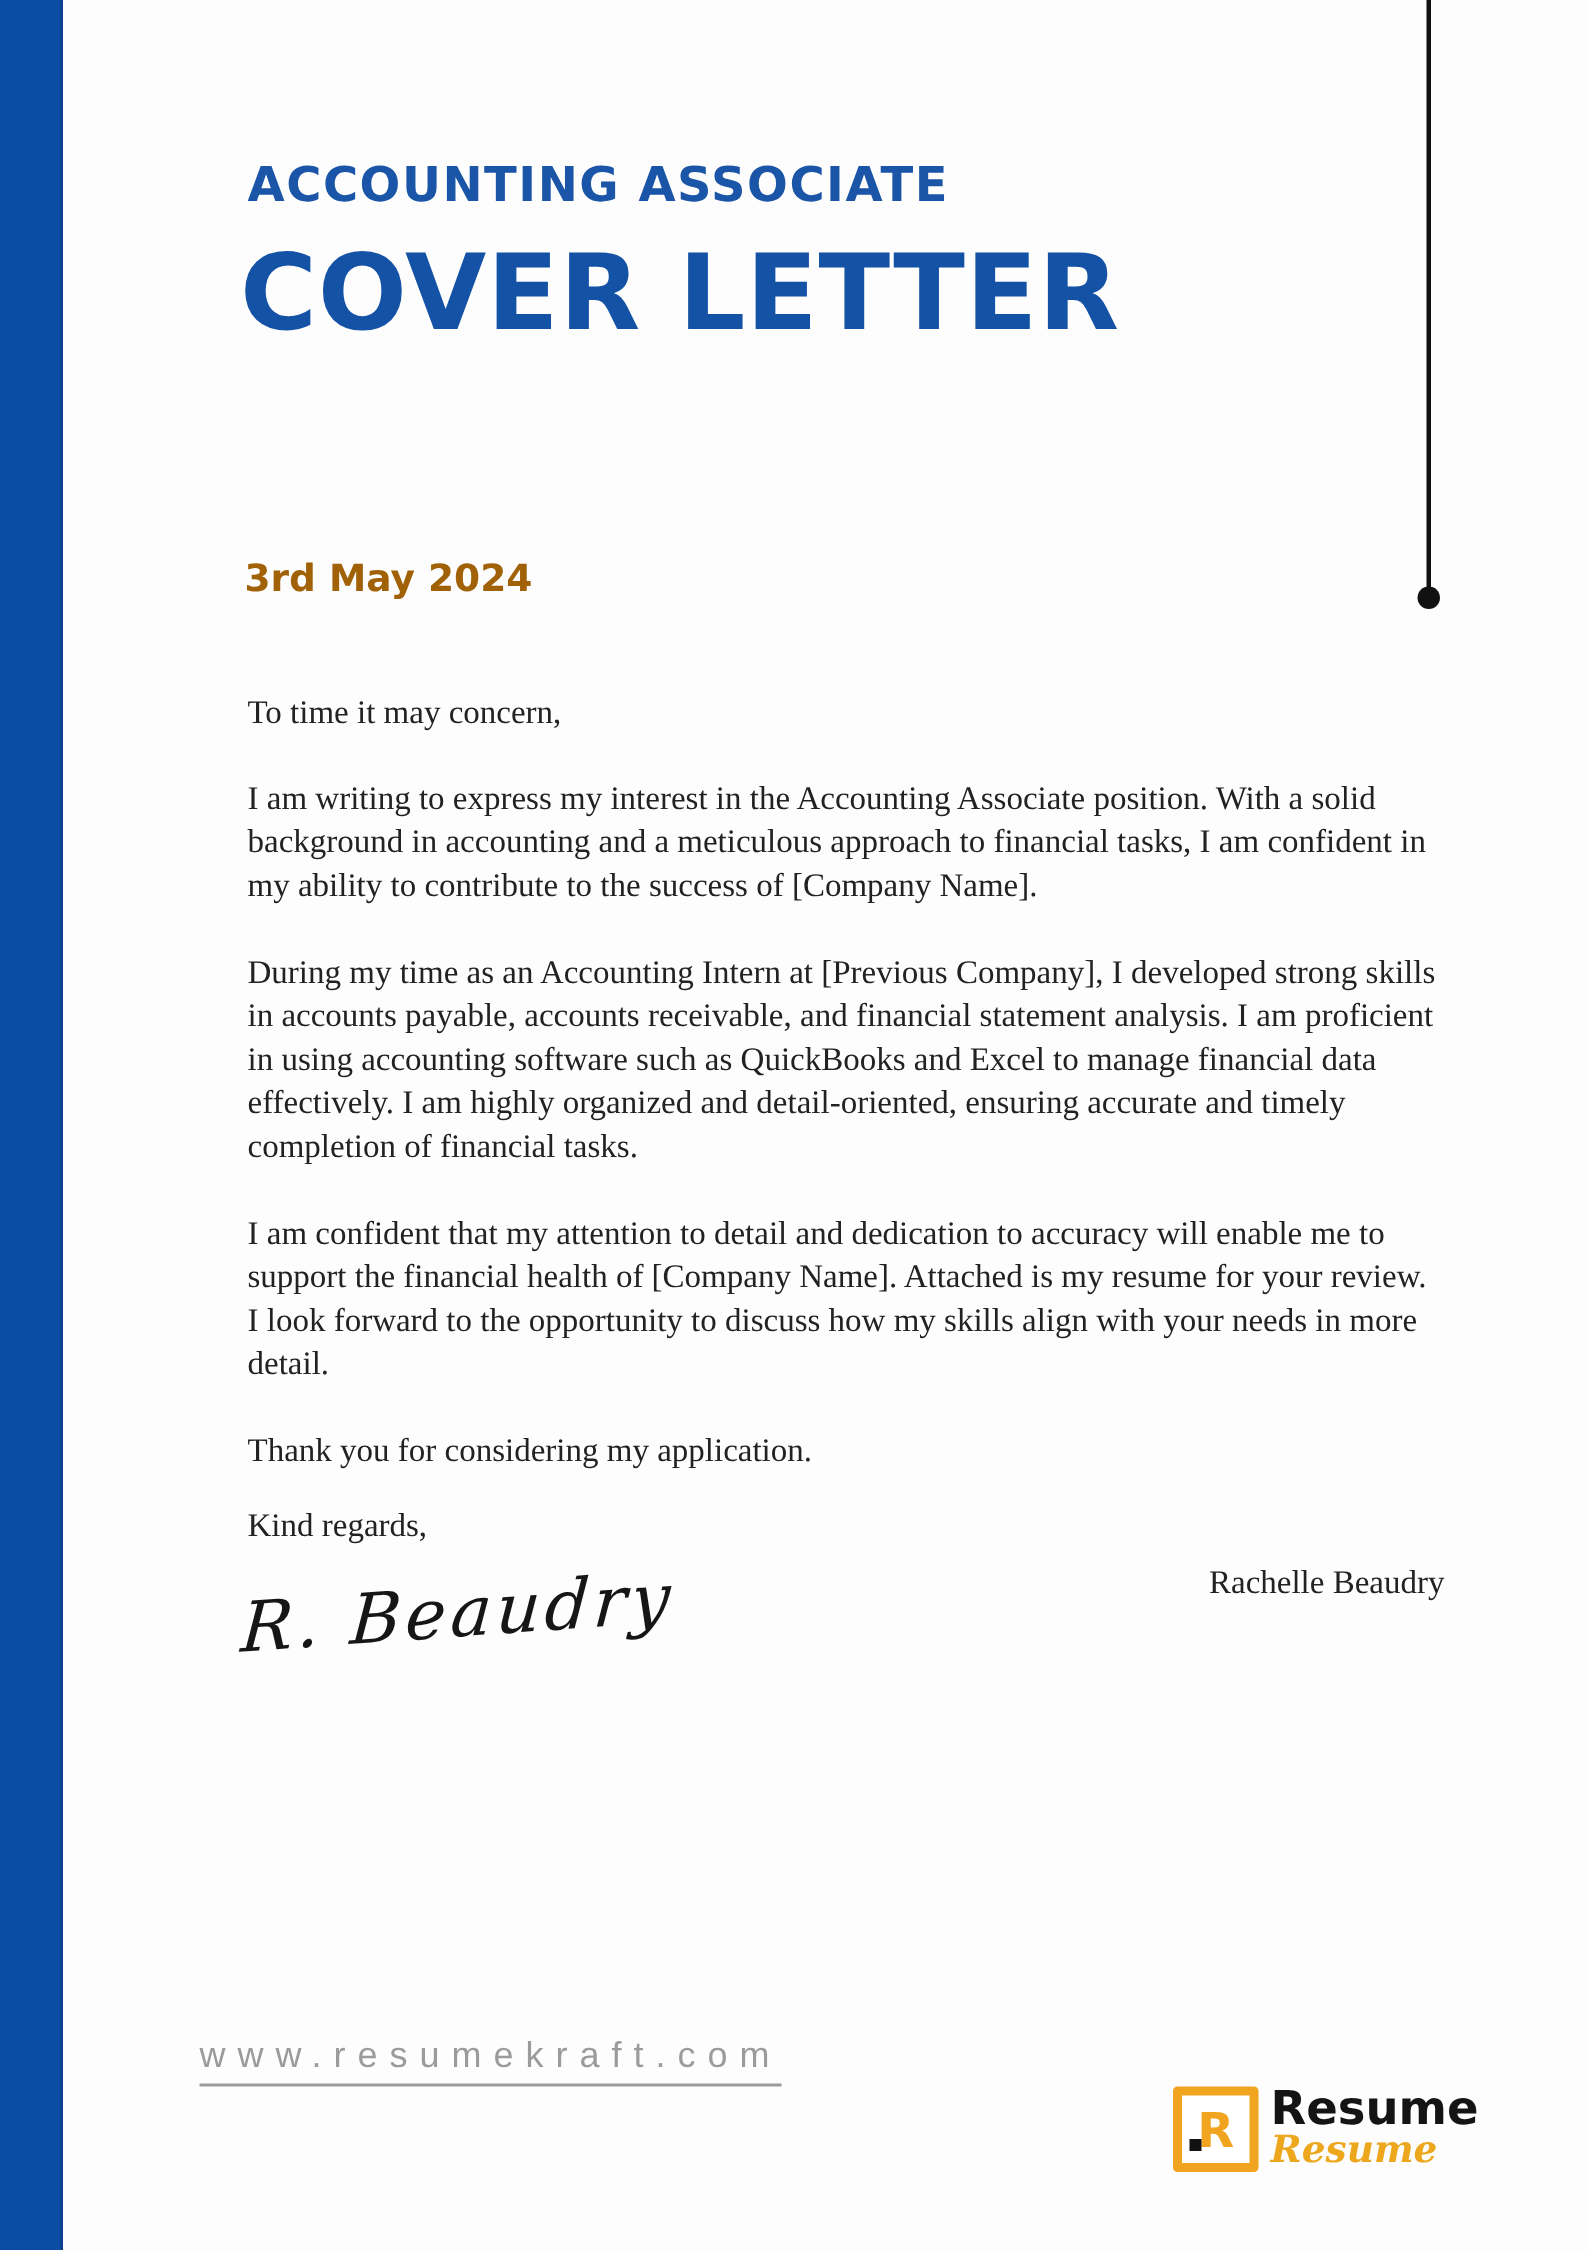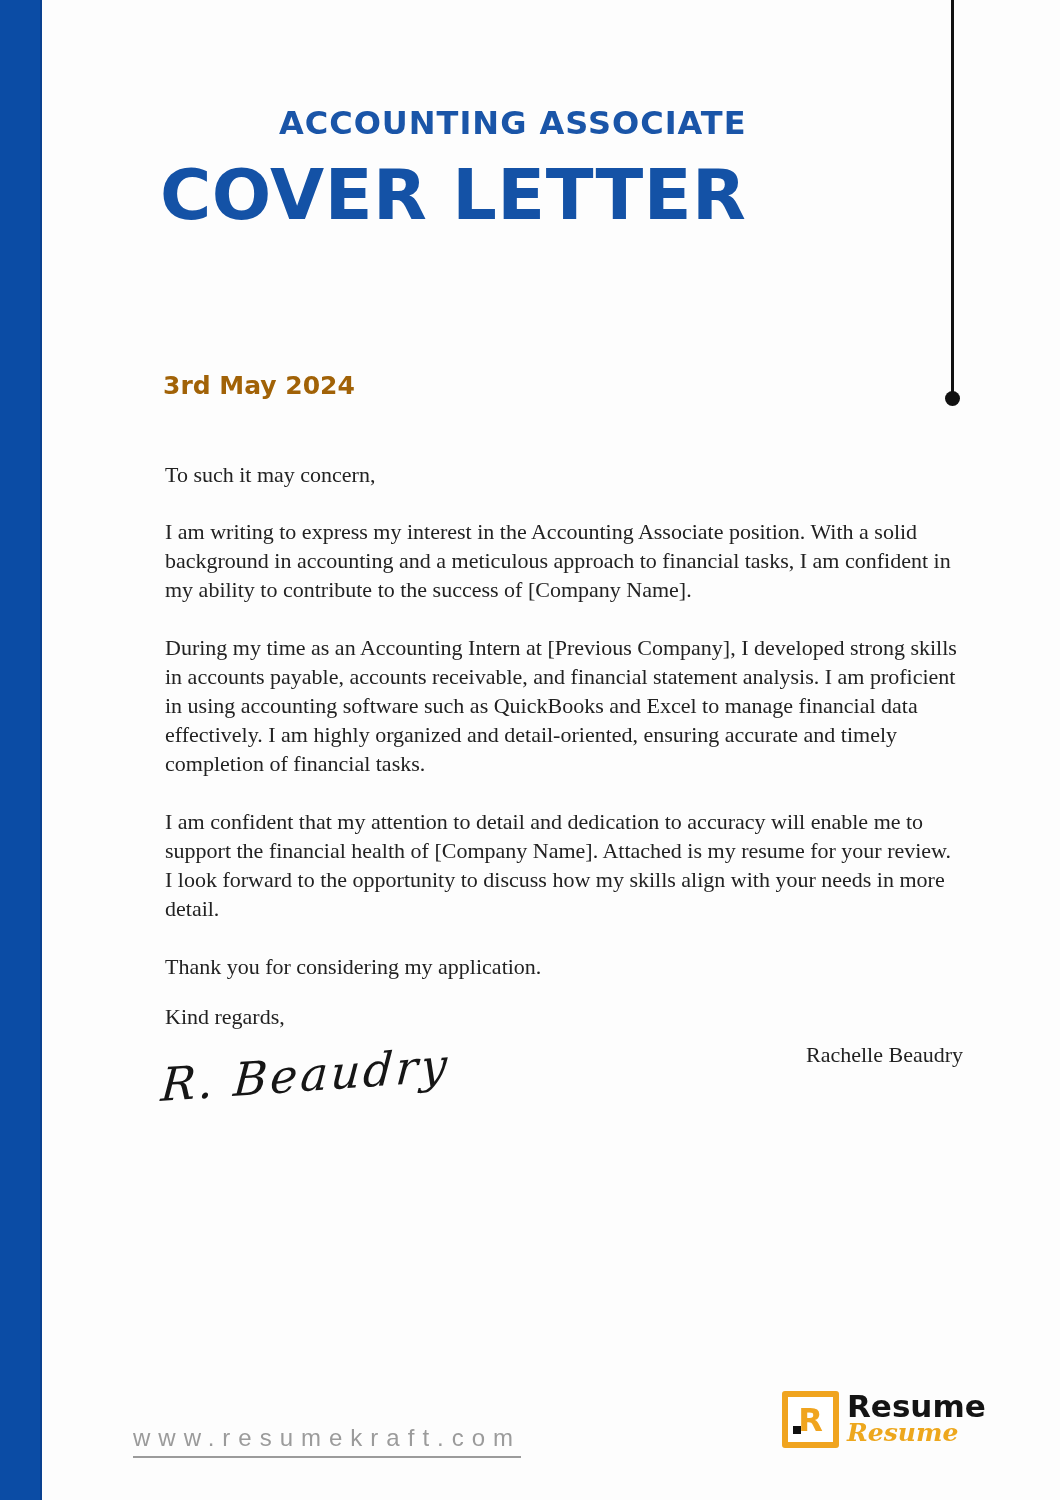--- a/index.html
+++ b/index.html
@@ -33,21 +33,20 @@
     width: 15px; height: 15px;
     border-radius: 50%;
     background: #111111;
   }
   
   .header {
     position: absolute;
     left: 160px; top: 104px;
     font-family: "DejaVu Sans", sans-serif;
     color: #1a55a8;
-    text-align: right;
   }
   .header .subtitle {
     font-size: 32px;
     font-weight: bold;
     letter-spacing: 1px;
     color: #1a55a8;
     margin-left: 5px;
   }
   .header .title {
     margin-top: 12px;
@@ -88,21 +87,21 @@
     font-weight: 400;
     font-size: 46px;
     letter-spacing: 3px;
     color: #161616;
     transform: rotate(-4deg) skewX(-8deg);
     transform-origin: left center;
   }
   
   .website-link {
     position: absolute;
-    left: 133px; top: 1424px;
+    left: 133px; top: 1357px;
     font-family: "Liberation Sans", sans-serif;
     font-size: 24px;
     letter-spacing: 8px;
     color: #9b9b9b;
     text-decoration: none;
     border-bottom: 2px solid #9b9b9b;
     padding-bottom: 4px;
   }
   .logo {
     position: absolute;
@@ -162,21 +161,21 @@
   <div class="vline-dot"></div>
 
   <div class="header">
     <div class="subtitle">ACCOUNTING ASSOCIATE</div>
     <div class="title">COVER LETTER</div>
   </div>
 
   <div class="date-line">3rd May 2024</div>
 
   <div class="letter-body">
-    <p class="salutation">To such it may concern,</p>
+    <p class="salutation">To time it may concern,</p>
     <p class="para">I am writing to express my interest in the Accounting Associate position. With a solid background in accounting and a meticulous approach to financial tasks, I am confident in my ability to contribute to the success of [Company Name].</p>
     <p class="para">During my time as an Accounting Intern at [Previous Company], I developed strong skills in accounts payable, accounts receivable, and financial statement analysis. I am proficient in using accounting software such as QuickBooks and Excel to manage financial data effectively. I am highly organized and detail-oriented, ensuring accurate and timely completion of financial tasks.</p>
     <p class="para">I am confident that my attention to detail and dedication to accuracy will enable me to support the financial health of [Company Name]. Attached is my resume for your review. I look forward to the opportunity to discuss how my skills align with your needs in more detail.</p>
     <p class="thanks">Thank you for considering my application.</p>
     <p class="closing">Kind regards,</p>
     <p class="sender-name">Rachelle Beaudry</p>
     <span class="signature">R. Beaudry</span>
   </div>
 
   <a class="website-link" href="#">www.resumekraft.com</a>

